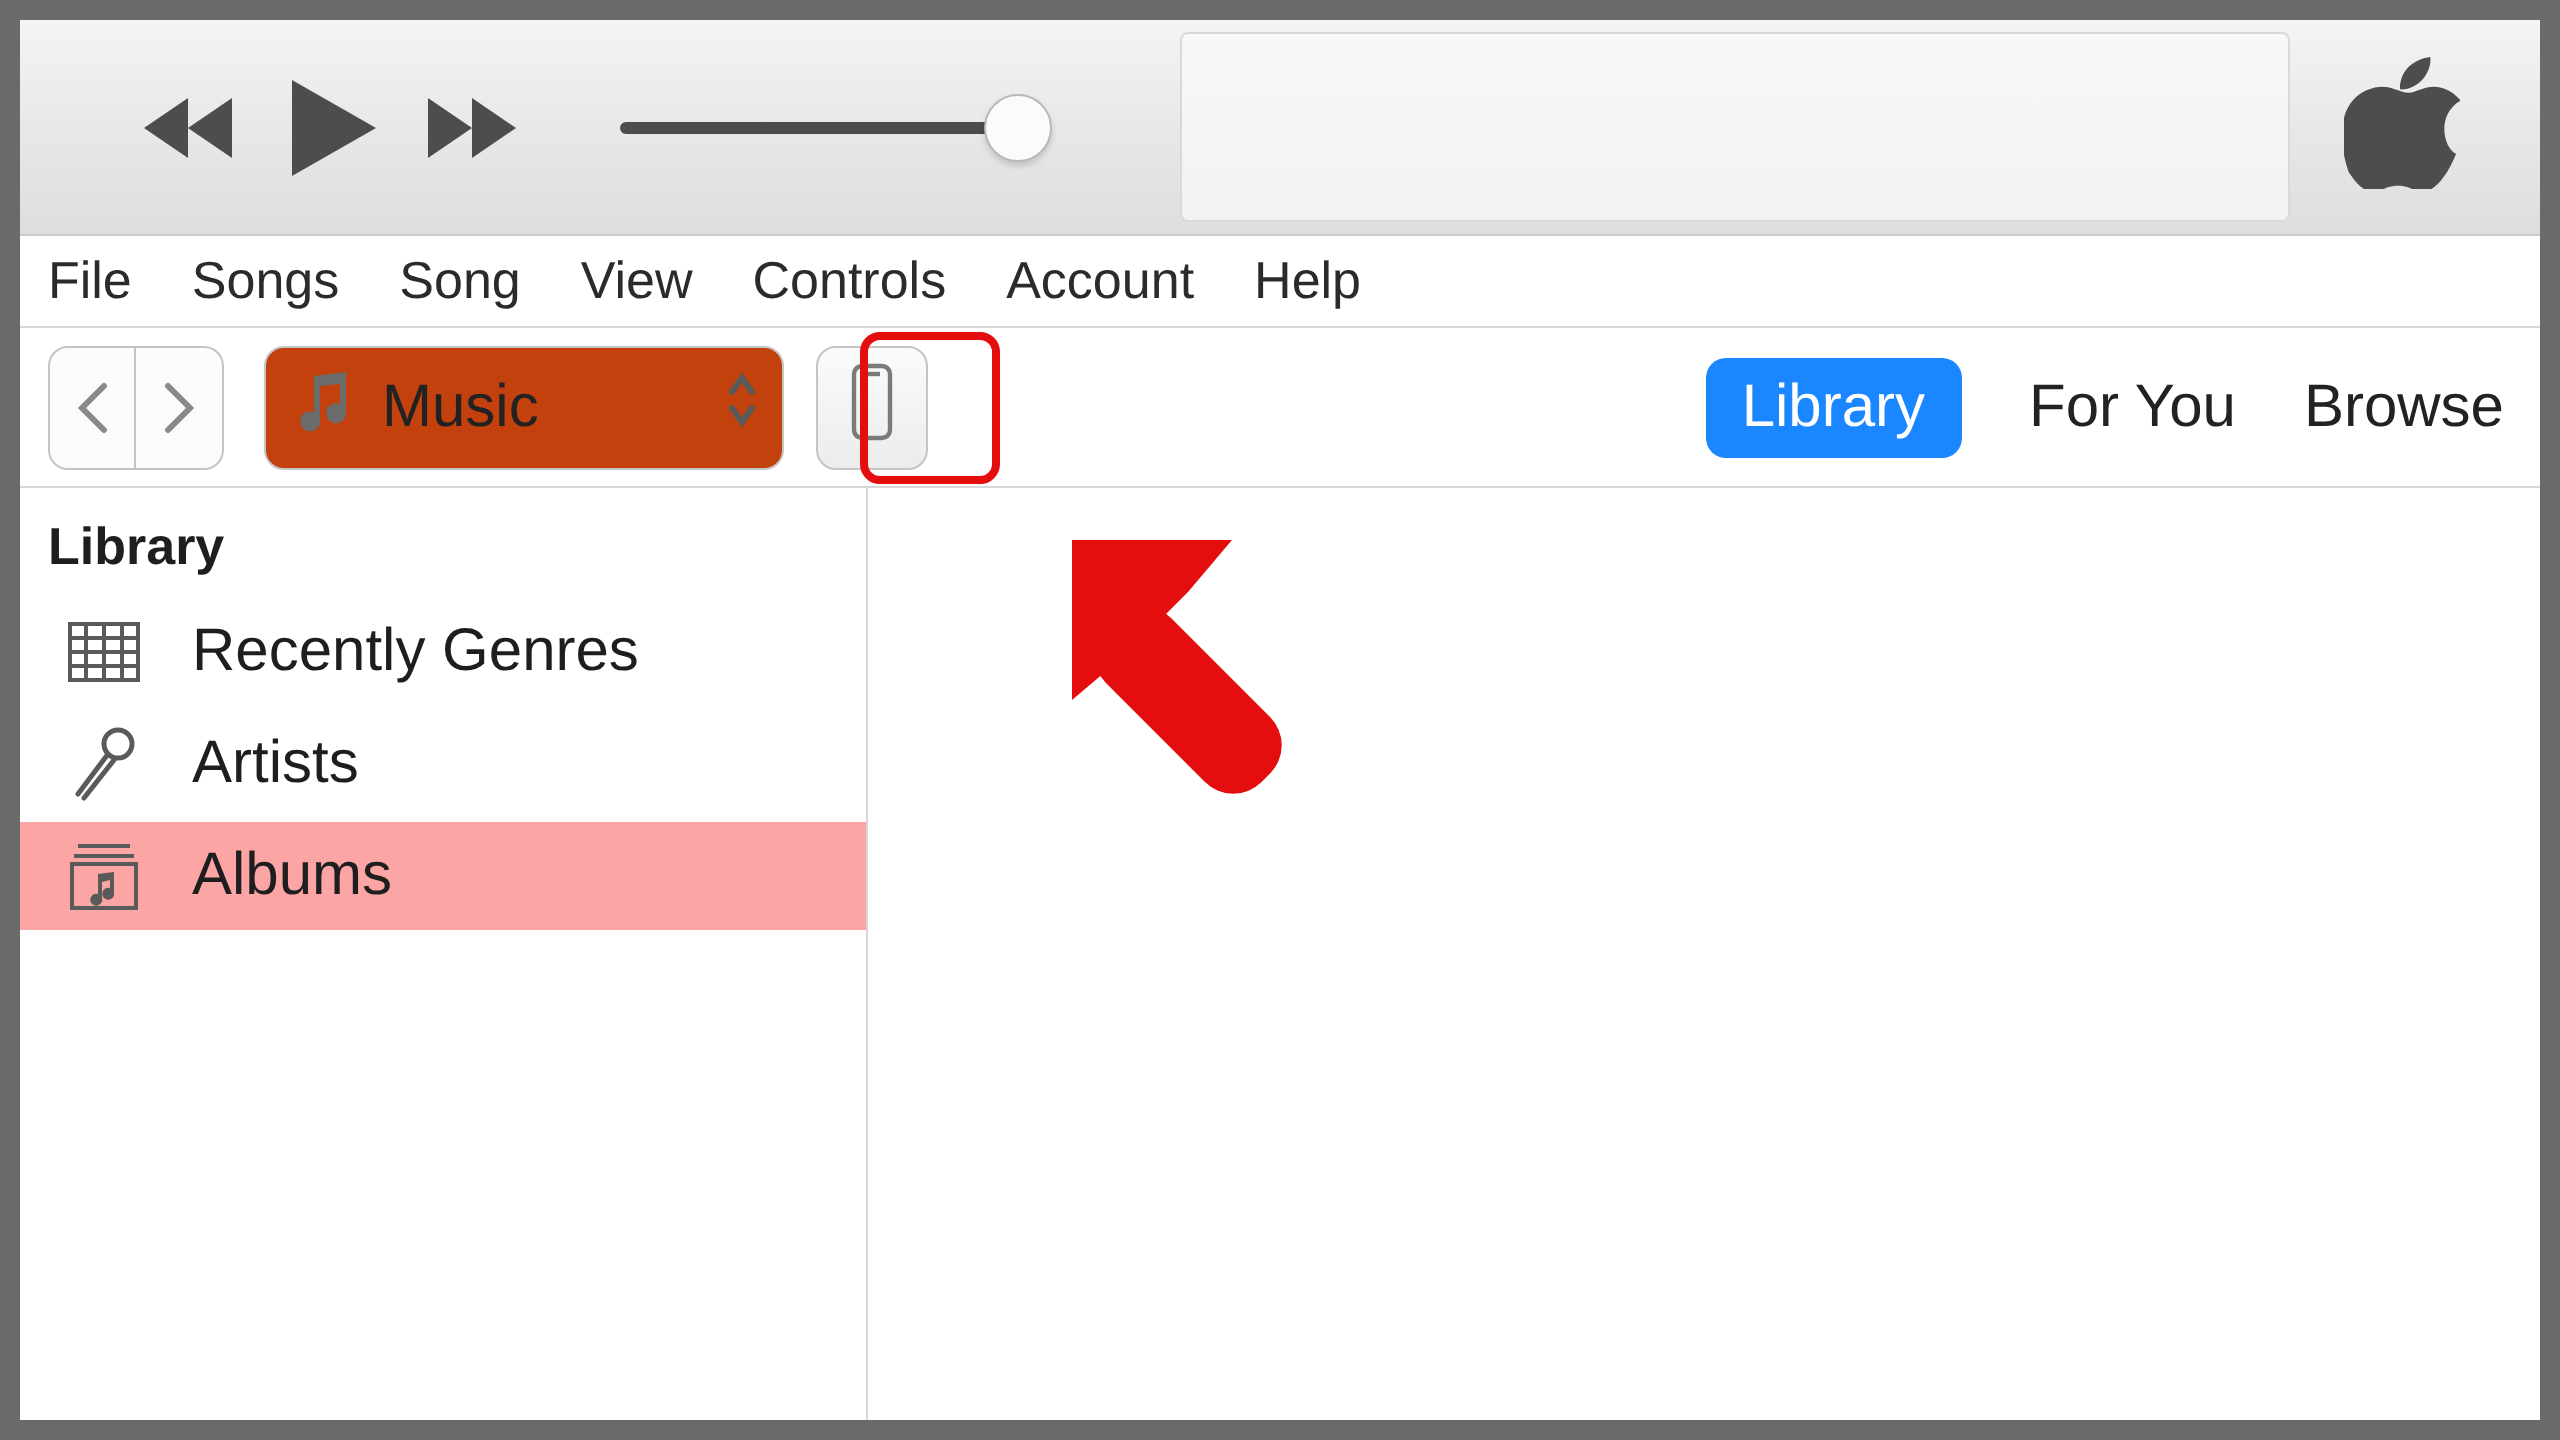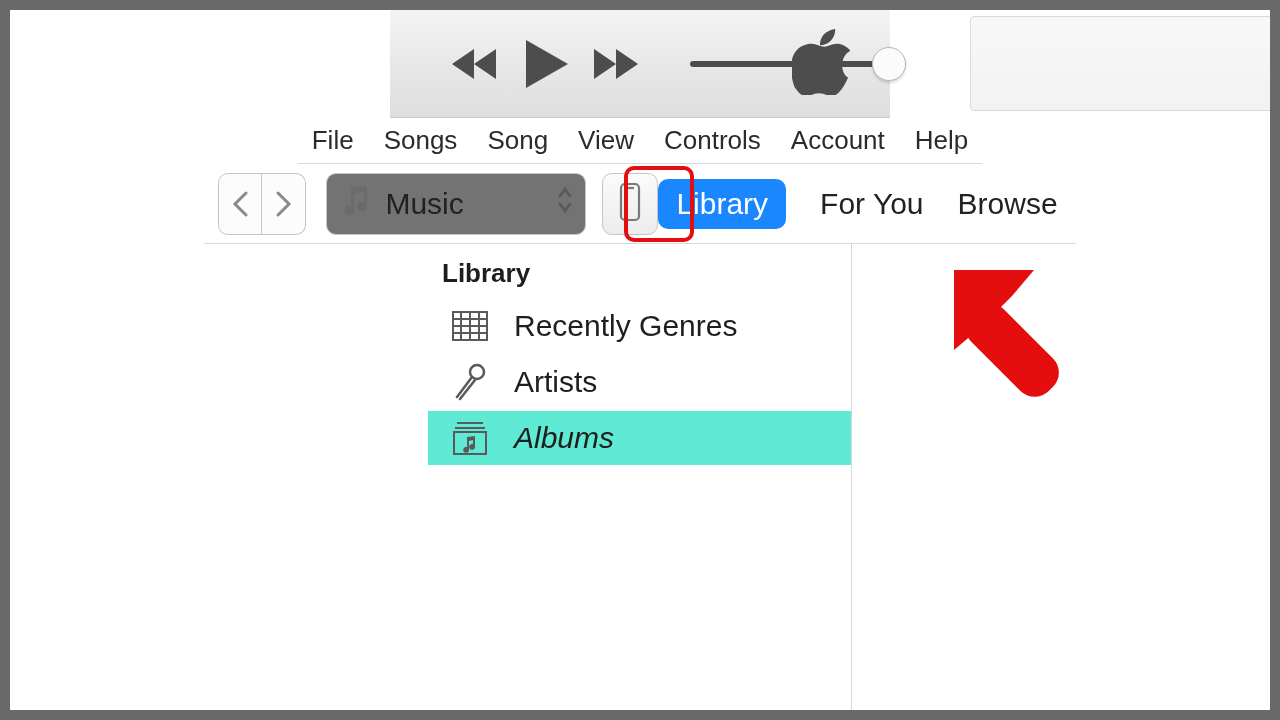--- a/index.html
+++ b/index.html
@@ -4,21 +4,20 @@
 <style>
   * { box-sizing: border-box; margin: 0; padding: 0; font-family: -apple-system, "Segoe UI", Arial, sans-serif; }
   html, body { width: 1280px; height: 720px; }
   body { background: #6a6a6a; padding: 10px; }
   .window {
     width: 100%; height: 100%;
     background: #ffffff;
     display: flex;
     flex-direction: column;
     overflow: hidden;
-    align-items: center;
   }
 
   
   .playbar {
     height: 108px;
     background: linear-gradient(#f4f4f4, #e8e8e8 50%, #dedede);
     border-bottom: 1px solid #c9c9c9;
     display: flex;
     align-items: center;
     position: relative;
@@ -97,21 +96,21 @@
   .media-select {
     margin-left: 20px;
     width: 260px; height: 62px;
     border: 1px solid #c5c5c5;
     border-radius: 10px;
     display:flex; align-items:center;
     padding: 0 12px 0 14px;
     font-size: 30px;
     color:#222;
     gap: 14px;
-    background:#737373;
+    background:#c2410c;
   }
   .media-select .spacer { flex:1; }
   .device-btn {
     margin-left: 16px;
     width: 56px; height: 62px;
     border: 1px solid #c5c5c5;
     border-radius: 10px;
     background: linear-gradient(#fbfbfb,#ececec);
     display:flex; align-items:center; justify-content:center;
   }
@@ -149,21 +148,21 @@
     color:#1e1e1e;
     padding: 4px 14px 10px 14px;
   }
   .lib-item {
     display:flex; align-items:center;
     gap: 22px;
     padding: 10px 14px 10px 20px;
     font-size: 30px;
     color:#1e1e1e;
   }
-  .lib-item.selected { background:#5eead4;font-style:italic; }
+  .lib-item.selected { background:#fca5a5; }
   .lib-item .ico { width: 44px; display:flex; justify-content:center; }
   .content {
     flex:1; position:relative; background:#fff;
   }
   .annot-arrow {
     position:absolute; left: 82px; top: 6px;
   }
 </style>
 </head>
 <body>

